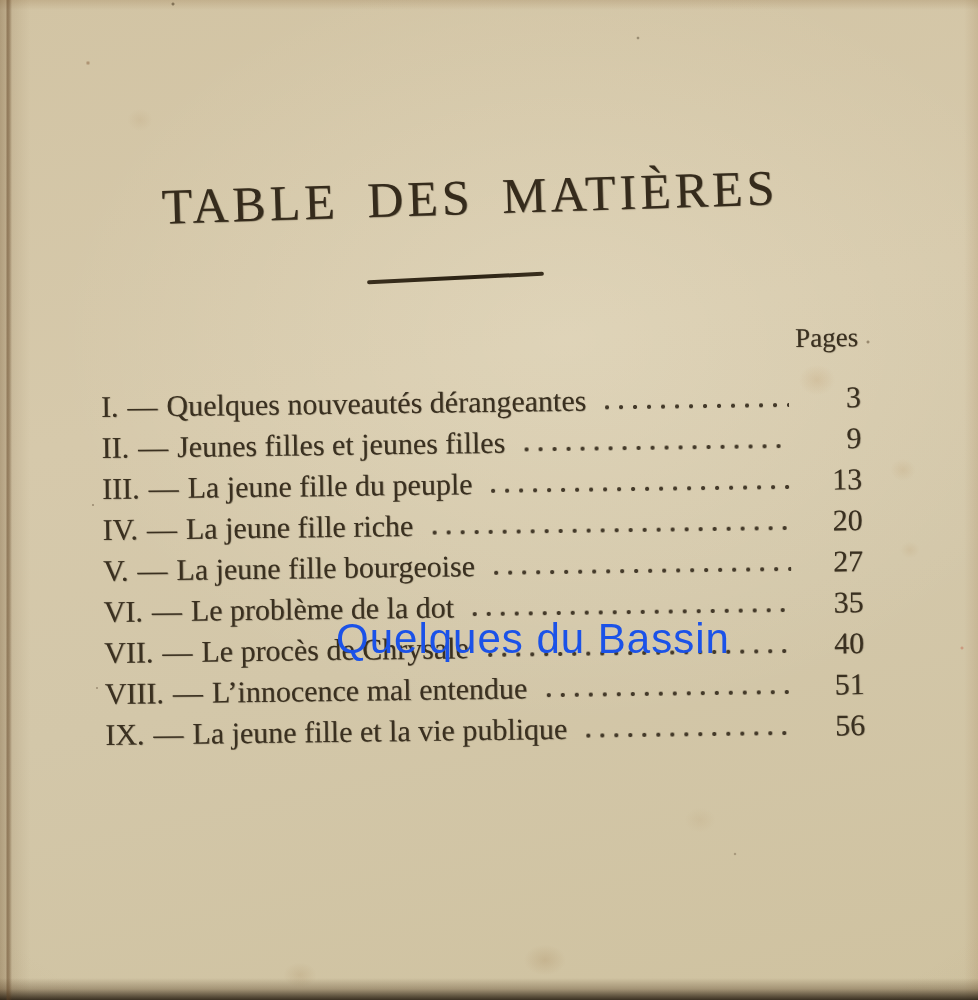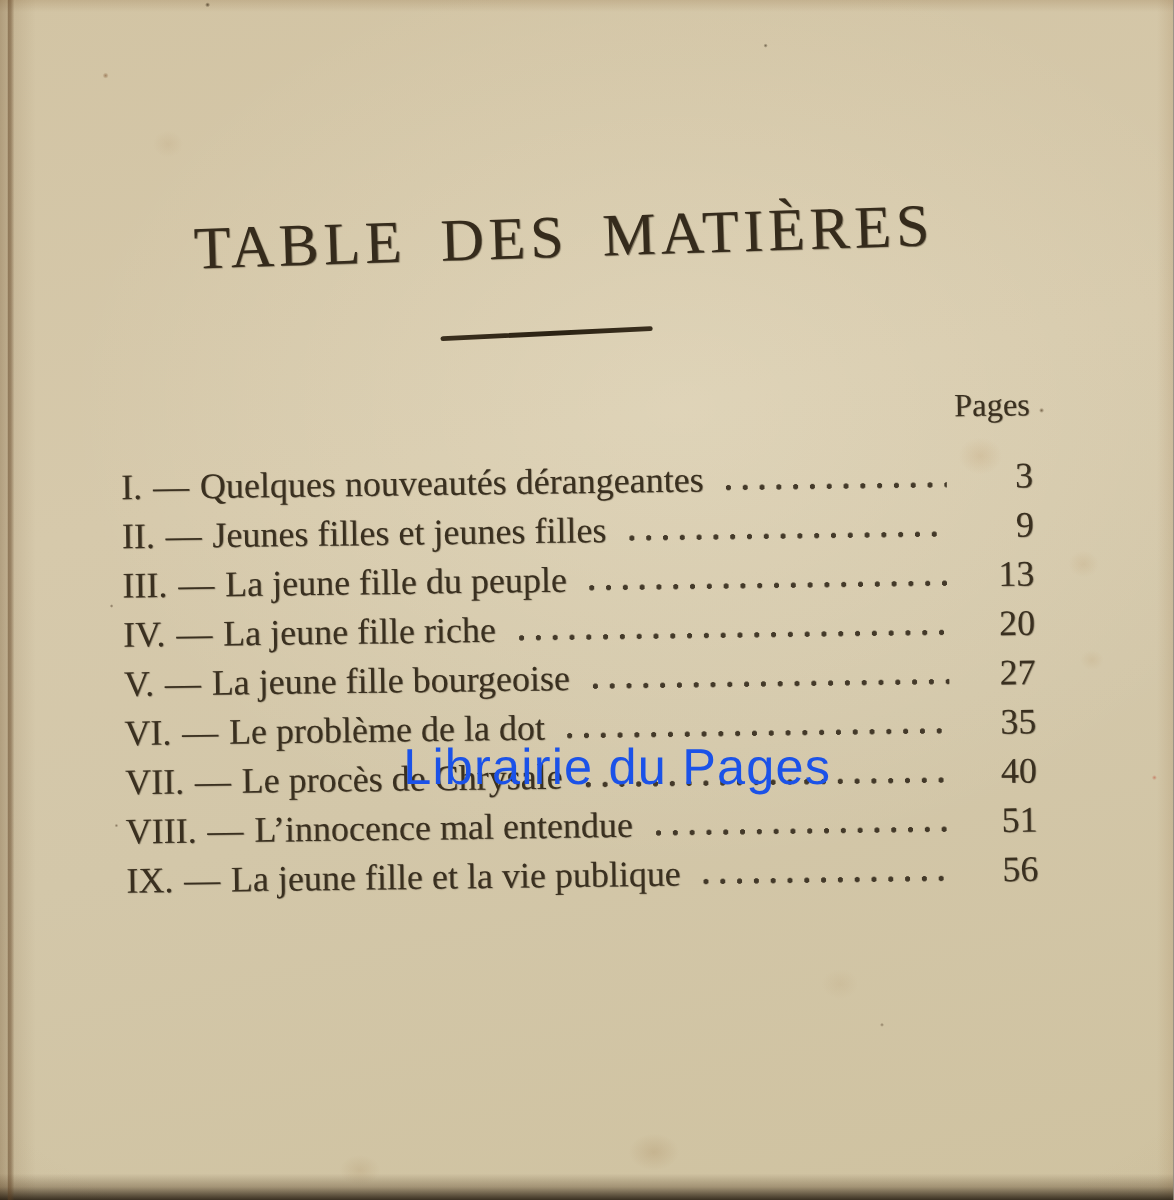--- a/index.html
+++ b/index.html
@@ -172,15 +172,15 @@
       <span class="num">IX.</span>
       <span class="sep">—</span>
       <span class="label">La jeune fille et la vie publique</span>
       <span class="leader"></span>
       <span class="pagenum">56</span>
     </div>
   </div>
 
   <div class="overlay"></div>
 
-  <div class="watermark">Librairie du Pages</div>
+  <div class="watermark">Quelques du Bassin</div>
 
 </div>
 
 </body></html>

